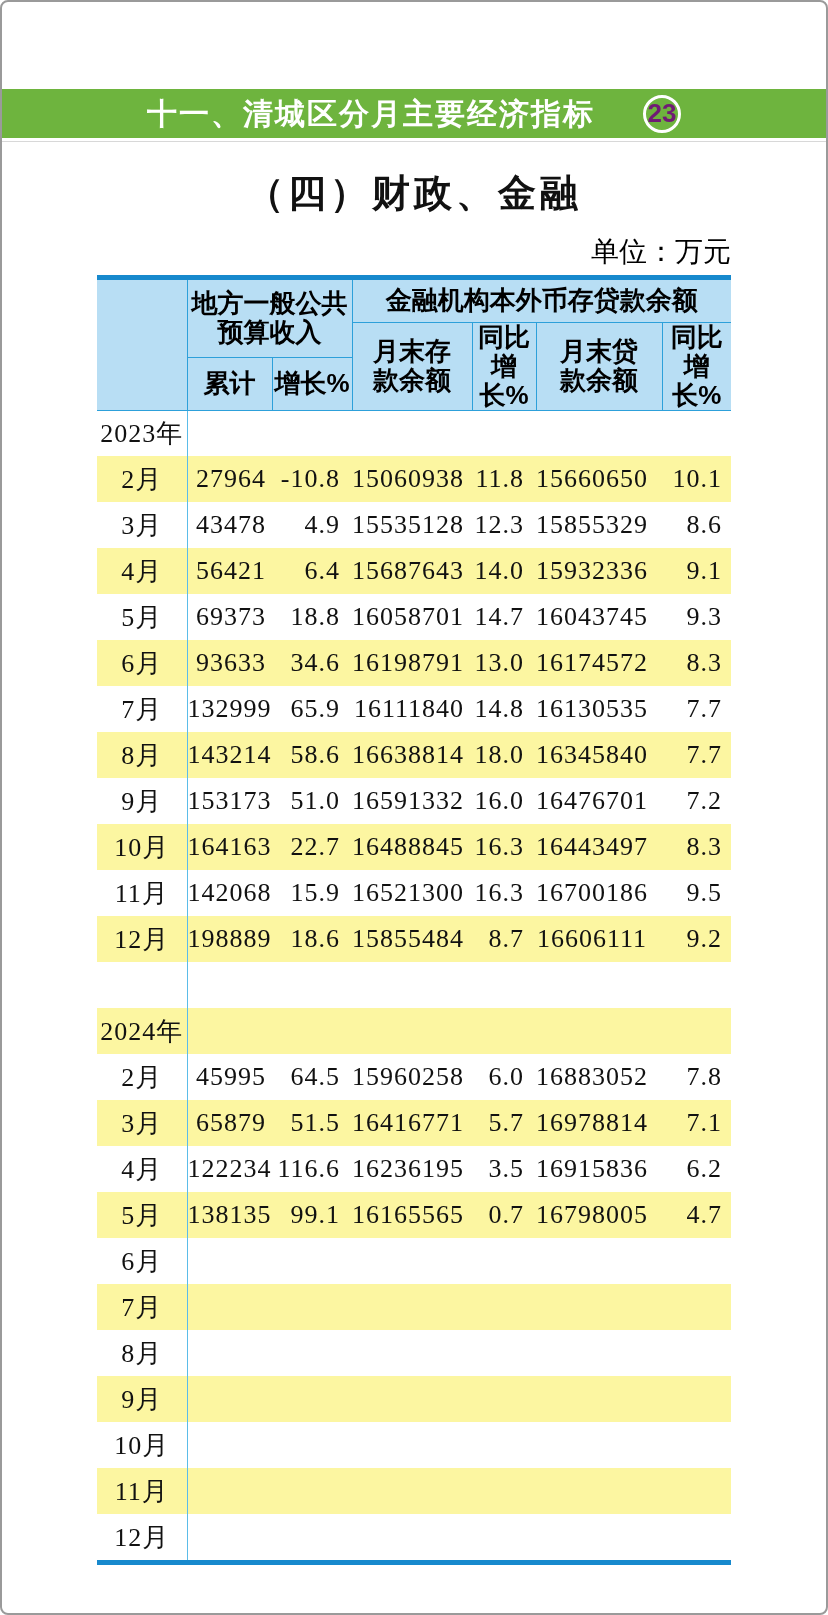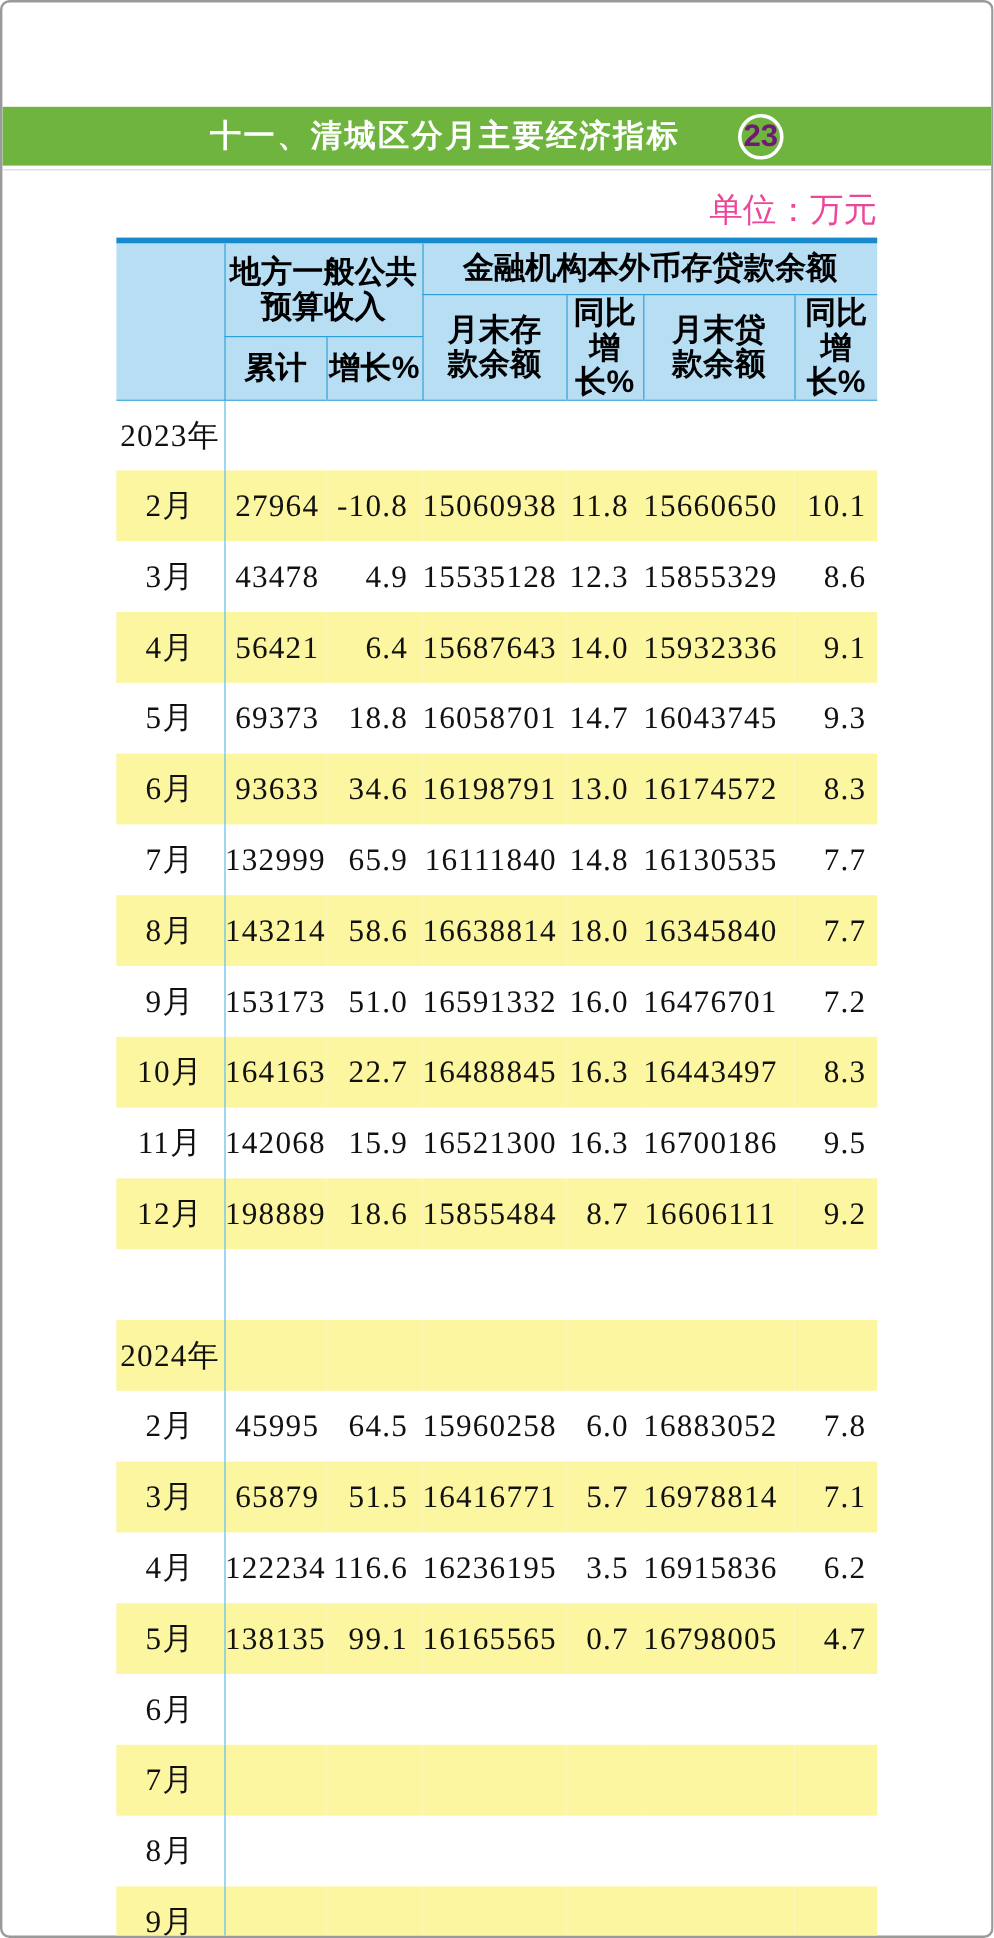--- a/index.html
+++ b/index.html
@@ -20,21 +20,21 @@
     margin-top: 87px;
     height: 49px;
     background: #6eb43e;
     display: flex;
     align-items: center;
     justify-content: center;
     gap: 48px;
   }
   .topbar-title {
     color: #ffffff;
-    font-size: 26px;
+    font-size: 30px;
     font-weight: bold;
     letter-spacing: 2px;
     line-height: 49px;
   }
   .page-badge {
     width: 38px; height: 38px;
     border: 3px solid #ffffff;
     border-radius: 50%;
     color: #701a75;
     font-size: 26px;
@@ -54,21 +54,21 @@
     color: #111;
     letter-spacing: 4px;
     font-family: "Liberation Sans", sans-serif;
   }
 
   .unit-row {
     width: 634px;
     margin: 14px 0 4px 95px;
     text-align: right;
     font-size: 28px;
-    color: #ec4899;
+    color: #000000;
     font-family: "Liberation Serif", serif;
   }
 
   .table-wrap {
     width: 634px;
     margin-left: 95px;
     border-top: 5px solid #1789cd;
     border-bottom: 5px solid #1789cd;
   }
   table.indicators {
@@ -87,21 +87,21 @@
     border-bottom: 1px solid #2da0da;
     font-family: "Liberation Sans", sans-serif;
   }
   thead tr.r1 { height: 42px; }
   thead tr.r2 { height: 24px; }
   thead tr.r3 { height: 36px; }
   th.corner       { border-right: 1px solid #2da0da; }
   th.grp-fin      { border-left: 1px solid #2da0da; }
   th.sub-left     { border-left: 1px solid #2da0da; }
 
-  tbody tr { height: 59px; }
+  tbody tr { height: 46px; }
   tbody tr.hl td { background: #fcf6a1; }
   tbody td {
     font-family: "Liberation Serif", serif;
     font-size: 26px;
     color: #111;
     letter-spacing: 1px;
     padding: 0;
   }
   tbody td.month {
     text-align: center;
@@ -117,20 +117,21 @@
 <body>
 
 <div class="page">
 
   <div class="topbar">
     <span class="topbar-title">十一、清城区分月主要经济指标</span>
     <span class="page-badge">23</span>
   </div>
   <div class="topbar-underline"></div>
 
+  <div class="section-title">（四）财政、金融</div>
 
   <div class="unit-row">单位：万元</div>
 
   <div class="table-wrap">
     <table class="indicators">
       <colgroup>
         <col style="width:90px">
         <col style="width:85px">
         <col style="width:80px">
         <col style="width:120px">

